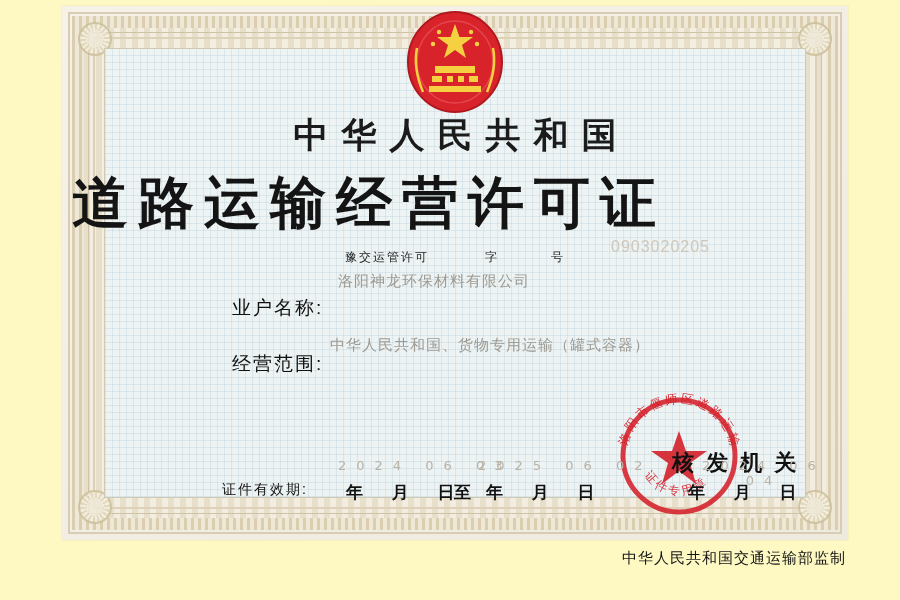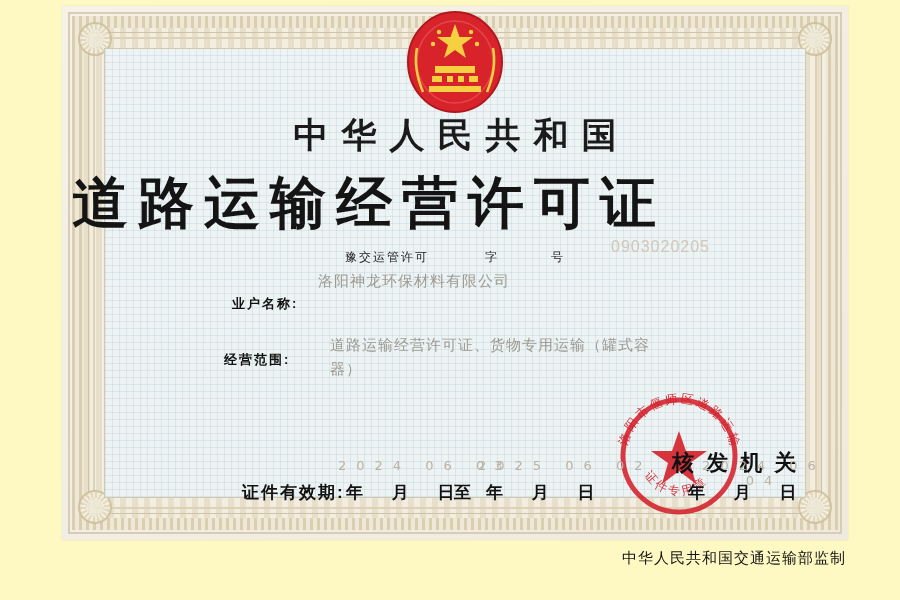--- a/index.html
+++ b/index.html
@@ -139,38 +139,38 @@
     font-size: 12px;
     color: #222;
     letter-spacing: 2px;
   }
   .numline .gap-a { display: inline-block; width: 56px; }
   .numline .gap-b { display: inline-block; width: 52px; }
 
   
   .row-label {
     position: absolute;
-    font-size: 13px;
-    font-weight: bold;
+    font-size: 19px;
+    font-weight: normal;
     color: #111;
     letter-spacing: 2px;
   }
   .lbl-name { left: 170px; top: 289px; }
   .lbl-addr { left: 492px; top: 289px; letter-spacing: 10px; }
-  .lbl-scope { left: 162px; top: 345px; }
+  .lbl-scope { left: 170px; top: 345px; }
 
   .filled {
     position: absolute;
     font-family: "DejaVu Sans", sans-serif;
     font-size: 15px;
     color: #9d9a93;
     letter-spacing: 1px;
     white-space: pre-wrap;
   }
-  .val-name { left: 256px; top: 266px; }
+  .val-name { left: 276px; top: 266px; }
   .val-addr { left: 600px; top: 266px; width: 180px; line-height: 1.55; }
   .val-scope { left: 268px; top: 327px; width: 330px; line-height: 1.6; }
 
   
   .seal {
     position: absolute;
     left: 542px;
     top: 375px;
     width: 150px;
     height: 150px;
@@ -181,24 +181,24 @@
     position: absolute;
     left: 610px;
     top: 442px;
     font-size: 22px;
     font-weight: bold;
     color: #111;
     letter-spacing: 3px;
   }
   .valid-label {
     position: absolute;
-    left: 180px;
+    left: 160px;
     top: 475px;
-    font-size: 17px;
-    font-weight: bold;
+    font-size: 14px;
+    font-weight: normal;
     color: #111;
     letter-spacing: 2px;
   }
   .ymd {
     position: absolute;
     top: 475px;
     font-size: 17px;
     font-weight: bold;
     color: #111;
     letter-spacing: 12px;
@@ -281,21 +281,21 @@
 
     <div class="numline">
       <span>豫交运管许可</span><span class="gap-a"></span><span>字</span><span class="gap-b"></span><span>号</span>
     </div>
 
     <div class="row-label lbl-name">业户名称:</div>
     <div class="filled val-name">洛阳神龙环保材料有限公司</div>
 
 
     <div class="row-label lbl-scope">经营范围:</div>
-    <div class="filled val-scope">道路运输经营许可证、货物专用运输（罐式容器）</div>
+    <div class="filled val-scope">中华人民共和国、货物专用运输（罐式容器）</div>
 
     <div class="seal">
       <svg viewBox="0 0 150 150" width="150" height="150">
         <defs>
           <path id="arcTop" d="M 22 75 A 53 53 0 0 1 128 75"></path>
           <path id="arcBottom" d="M 36 75 A 39 39 0 0 0 114 75"></path>
         </defs>
         <circle cx="75" cy="75" r="56" fill="none" stroke="#d4202a" stroke-width="5" opacity=".88"></circle>
         <polygon points="75,50 82,70 103,70 86,82 92,103 75,90 58,103 64,82 47,70 68,70" fill="#d4202a" opacity=".9"></polygon>
         <text font-family="'DejaVu Sans', sans-serif" font-size="12.5" fill="#d4202a" letter-spacing="2.4" opacity=".9">

